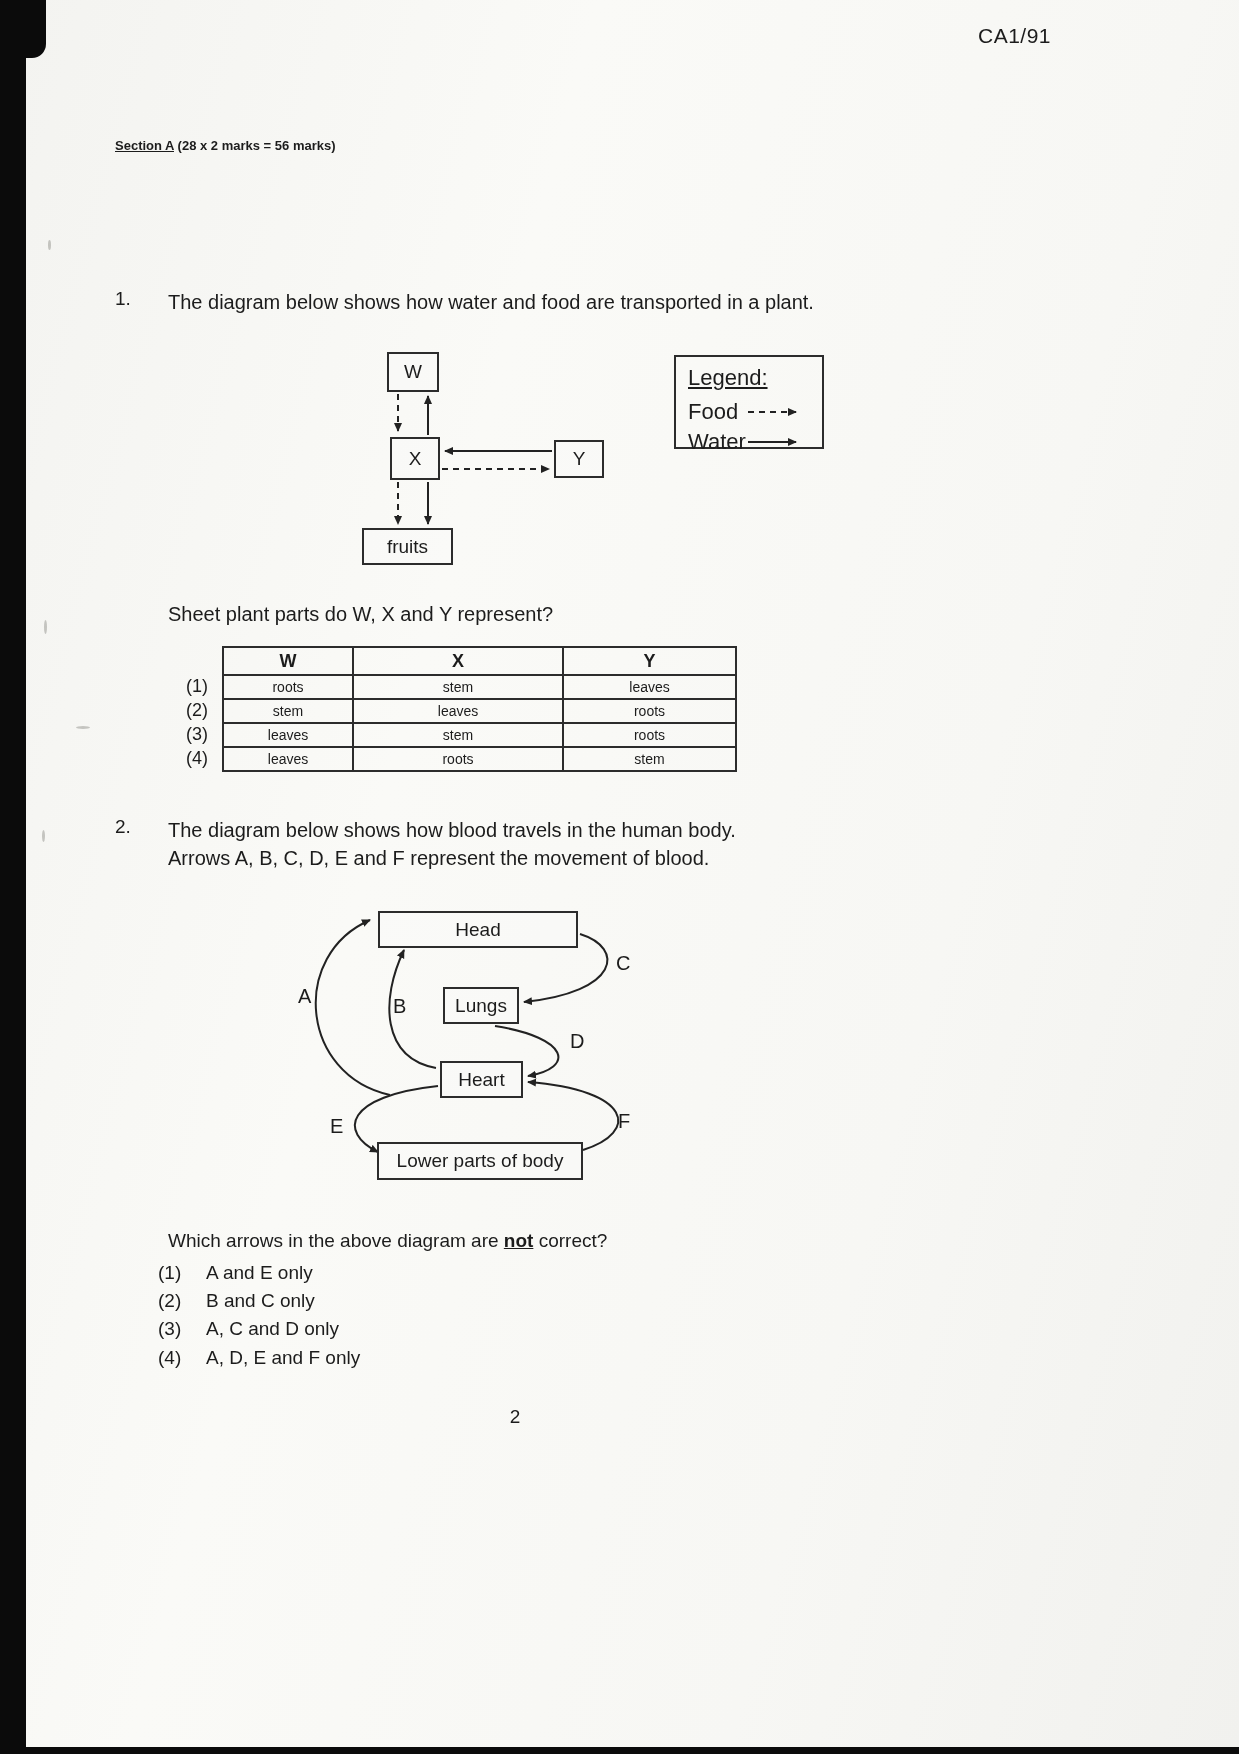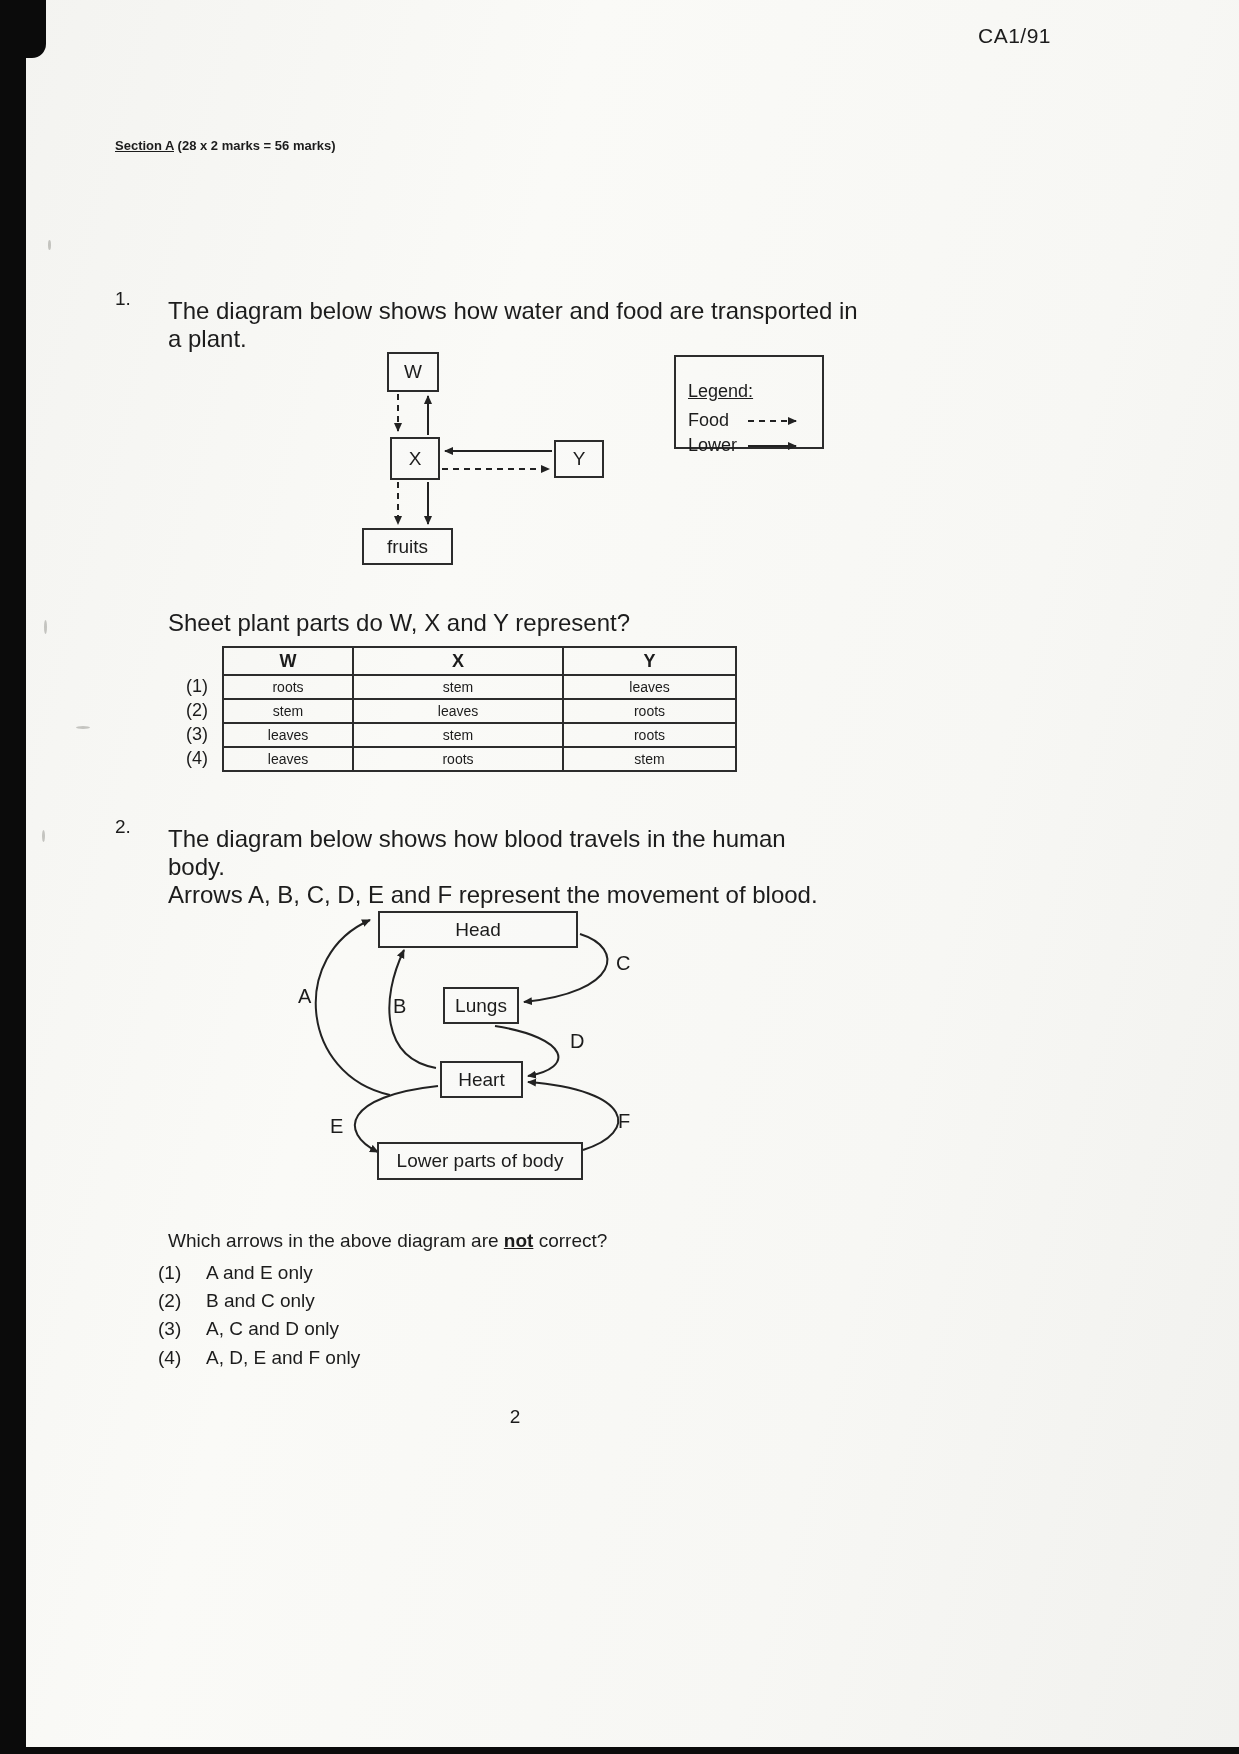--- a/index.html
+++ b/index.html
@@ -20,35 +20,35 @@
   .speck { position:absolute; background:#9a9a96; border-radius:50%; opacity:.55; }
 
   .doc-code { font-size:21px; letter-spacing:.5px; }
 
   .section-head { font-size:13px; font-weight:bold; margin-bottom:4px; }
   .section-head .u { text-decoration:underline; }
   .instructions { font-size:19px; line-height:26px; width:100%; }
   .instructions .b { font-weight:bold; }
 
   .qnum { font-size:19px; }
-  .qtext { font-size:24px; line-height:28px;margin-top:9px; }
+  .qtext { font-size:20px; line-height:28px; }
 
   .dbox {
     position:absolute;
     border:2px solid #2c2c2c;
     display:flex; align-items:center; justify-content:center;
     font-size:19px;
     background:rgba(252,252,250,.25);
   }
 
   .legend-box {
     position:absolute;
     border:2px solid #2c2c2c;
-    padding:24px 12px 6px 12px;
-    font-size:18px;
+    padding:8px 12px 6px 12px;
+    font-size:22px;
   }
   .legend-title { text-decoration:underline; margin-bottom:8px; }
   .legend-row { display:flex; align-items:center; margin-bottom:4px; }
   .legend-row .lbl { width:58px; }
 
   .table-flex { display:flex; align-items:flex-start; }
   .optnums { width:36px; font-size:18px; }
   .optnums .spacer { height:28px; }
   .optnums .on { height:24px; line-height:24px; }
   table.qtable { border-collapse:collapse; }
@@ -117,21 +117,21 @@
 
     <div class="legend-box" style="left:324px; top:10px; width:150px; height:94px;">
       <div class="legend-title">Legend:</div>
       <div class="legend-row">
         <span class="lbl">Food</span>
         <svg width="58" height="12">
           <line x1="2" y1="6" x2="50" y2="6" stroke="#222" stroke-width="2" stroke-dasharray="6 5" marker-end="url(#ah)"></line>
         </svg>
       </div>
       <div class="legend-row">
-        <span class="lbl">Lower</span>
+        <span class="lbl">Water</span>
         <svg width="58" height="12">
           <line x1="2" y1="6" x2="50" y2="6" stroke="#222" stroke-width="2" marker-end="url(#ah)"></line>
         </svg>
       </div>
     </div>
   </div>
 
   <div class="abs qtext" style="left:168px; top:600px;">Sheet plant parts do W, X and Y represent?</div>
 
   <div class="abs" style="left:186px; top:646px;">

